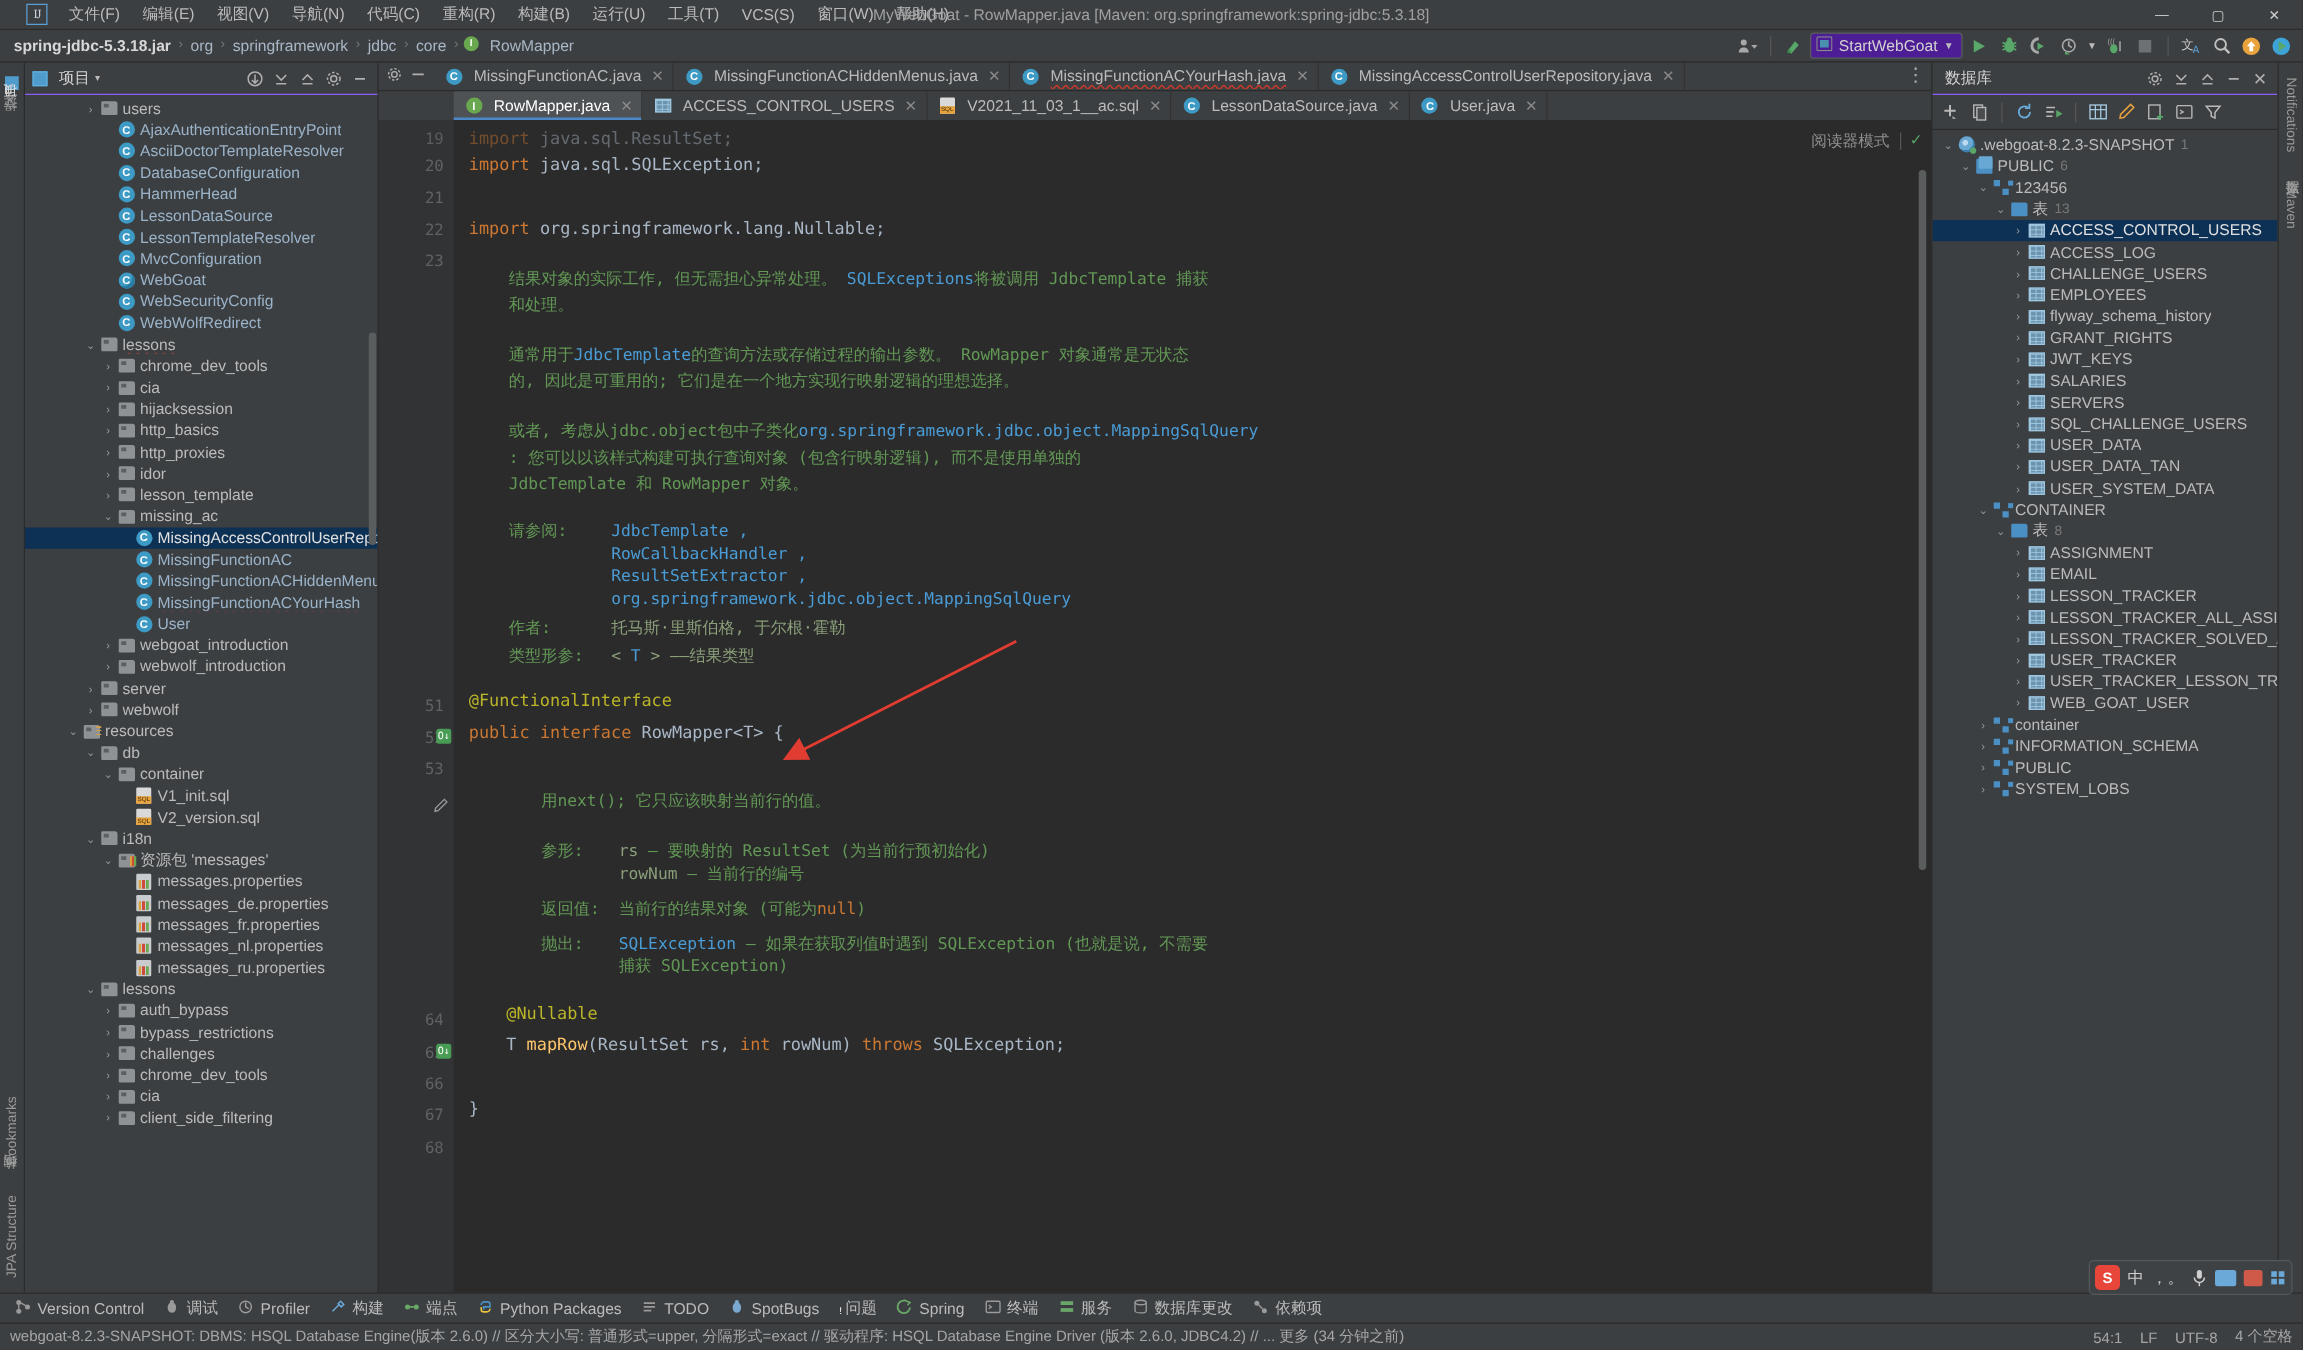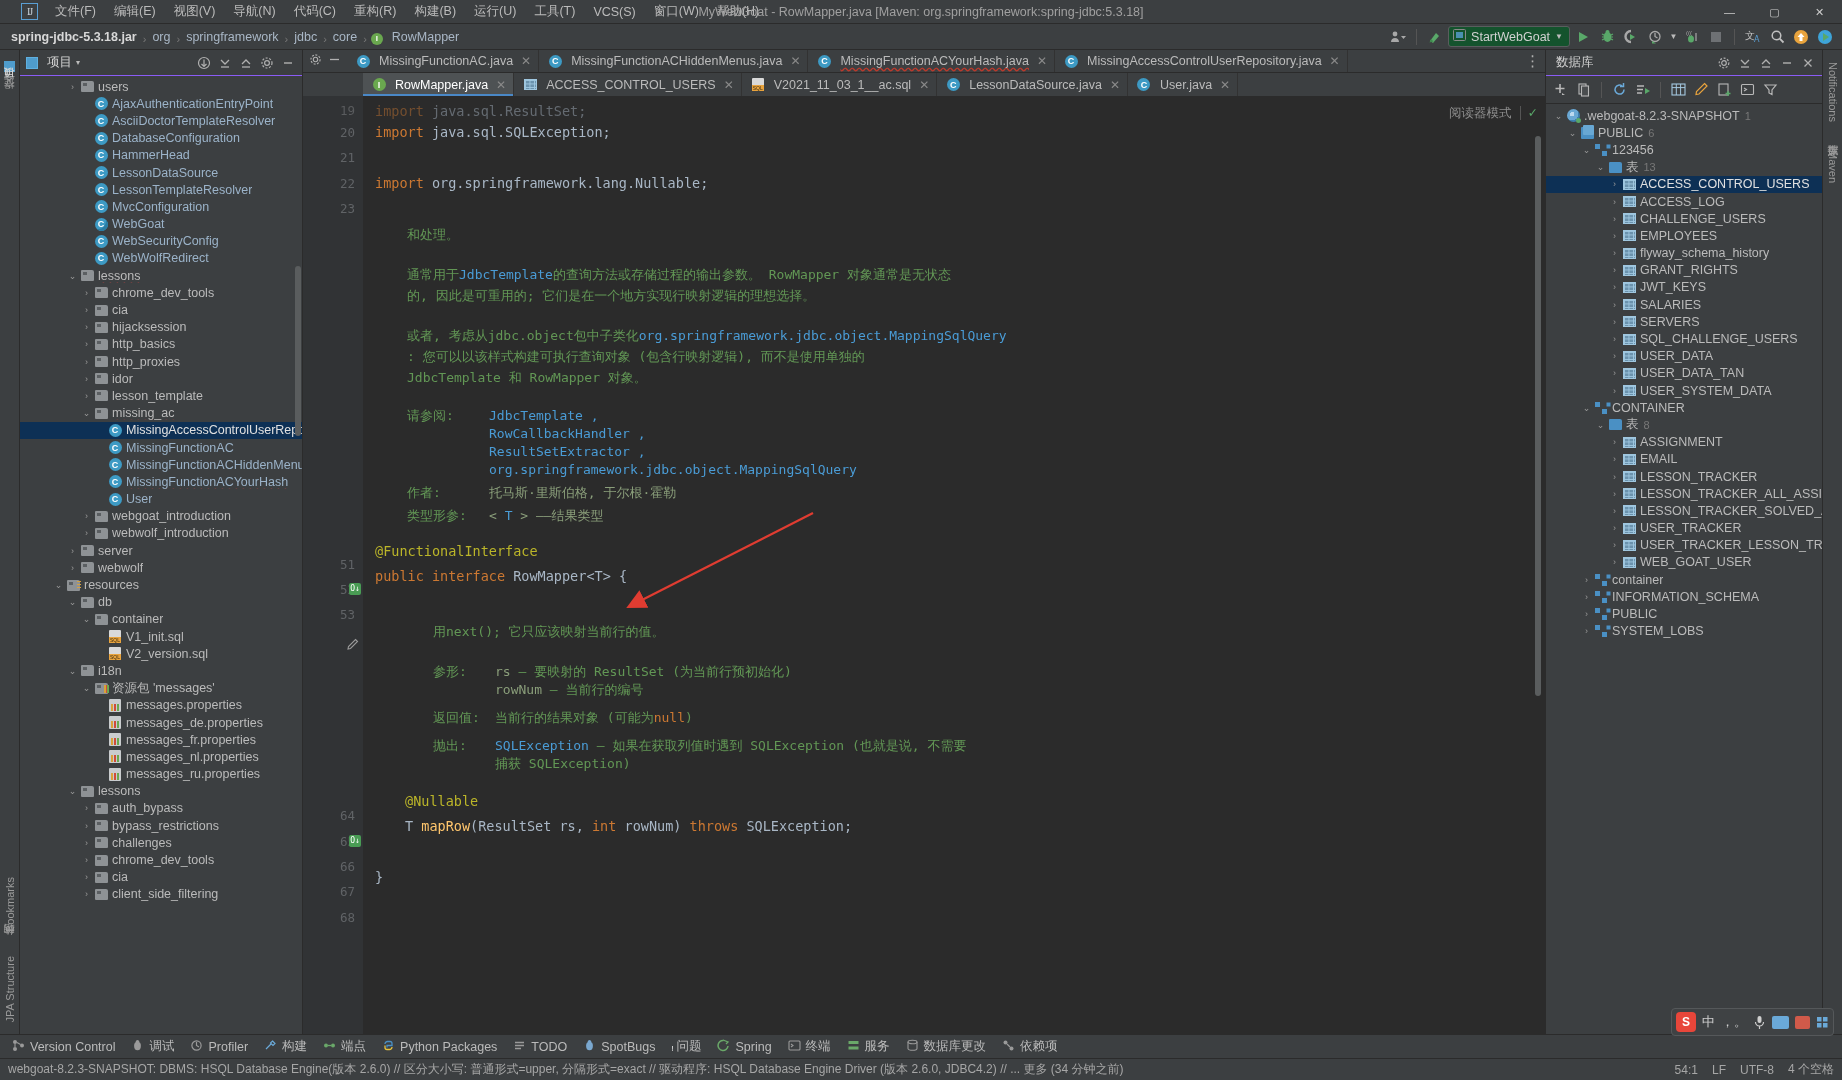--- a/index.html
+++ b/index.html
@@ -34,33 +34,33 @@
   }
   .win-btns { position:absolute; right:0; top:0; height:24px; display:flex; }
   .win-btn { width:45px; height:24px; display:flex; align-items:center; justify-content:center;
              color:#cdcdcd; font-size:11px; }
 
   
   .navbar {
     height:26px; background:#3c3f41; display:flex; align-items:center;
     border-bottom:1px solid #2b2b2b; flex:0 0 26px; position:relative;
   }
-  .crumbs { display:flex; align-items:flex-end; padding-left:7px; gap:0px; }
+  .crumbs { display:flex; align-items:flex-start; padding-left:7px; gap:0px; }
   .crumb { color:#a9b7c6; font-size:12.5px; padding:1px 4px; white-space:nowrap; }
   .crumb.first { color:#d8d8d8; font-weight:bold; }
   .crumb-sep { color:#777; font-size:11px; padding:0 2px; }
   .nav-right { margin-left:auto; display:flex; align-items:center; gap:2px; padding-right:6px; }
   .tb-btn {
     width:22px; height:22px; display:flex; align-items:center; justify-content:center;
     border-radius:3px; color:#b4b4b4;
   }
   .vsep { width:1px; height:16px; background:#555; margin:0 5px; }
   .runcfg {
     display:flex; align-items:center; gap:5px; height:21px;
-    border:1px solid #5a5d5e; border-radius:3px; padding:0 6px 0 4px; background:#14532d;
+    border:1px solid #5a5d5e; border-radius:3px; padding:0 6px 0 4px; background:#4c1d95;
     color:#d2d2d2; font-size:12.5px; white-space:nowrap;
   }
 
   
   .body { flex:1; display:flex; min-height:0; }
 
   
   .leftstrip {
     width:20px; background:#3c3f41; border-right:1px solid #2b2b2b;
     display:flex; flex-direction:column; align-items:center; padding-top:6px; gap:0px;
@@ -899,20 +899,23 @@
           <div>
             <span class="kw">import</span> java.sql.SQLException;
           </div>
           <div>&nbsp;</div>
           <div>
             <span class="kw">import</span> org.springframework.lang.<span style="color:#a9b7c6">Nullable</span>;
           </div>
           <div>&nbsp;</div>
 
           <div class="jdoc" style="padding-left:32px; padding-top:4px;">
+            <div style="margin-top:-11px;margin-bottom:3px;">
+              <span>结果对象的实际工作, 但无需担心异常处理。 </span><span class="lnk">SQLExceptions</span><span>将被调用 JdbcTemplate 捕获</span>
+            </div>
             <div style="margin-bottom:22px;"><span>和处理。</span></div>
             <div style="margin-bottom:3px;">
               <span>通常用于</span><span class="lnk">JdbcTemplate</span><span>的查询方法或存储过程的输出参数。 RowMapper 对象通常是无状态</span>
             </div>
             <div style="margin-bottom:22px;"><span>的, 因此是可重用的; 它们是在一个地方实现行映射逻辑的理想选择。</span></div>
             <div style="margin-bottom:3px;">
               <span>或者, 考虑从jdbc.object包中子类化</span><span class="lnk">org.springframework.jdbc.object.MappingSqlQuery</span>
             </div>
             <div style="margin-bottom:3px;"><span>: 您可以以该样式构建可执行查询对象 (包含行映射逻辑), 而不是使用单独的</span></div>
             <div style="margin-bottom:20px;"><span>JdbcTemplate 和 RowMapper 对象。</span></div>

